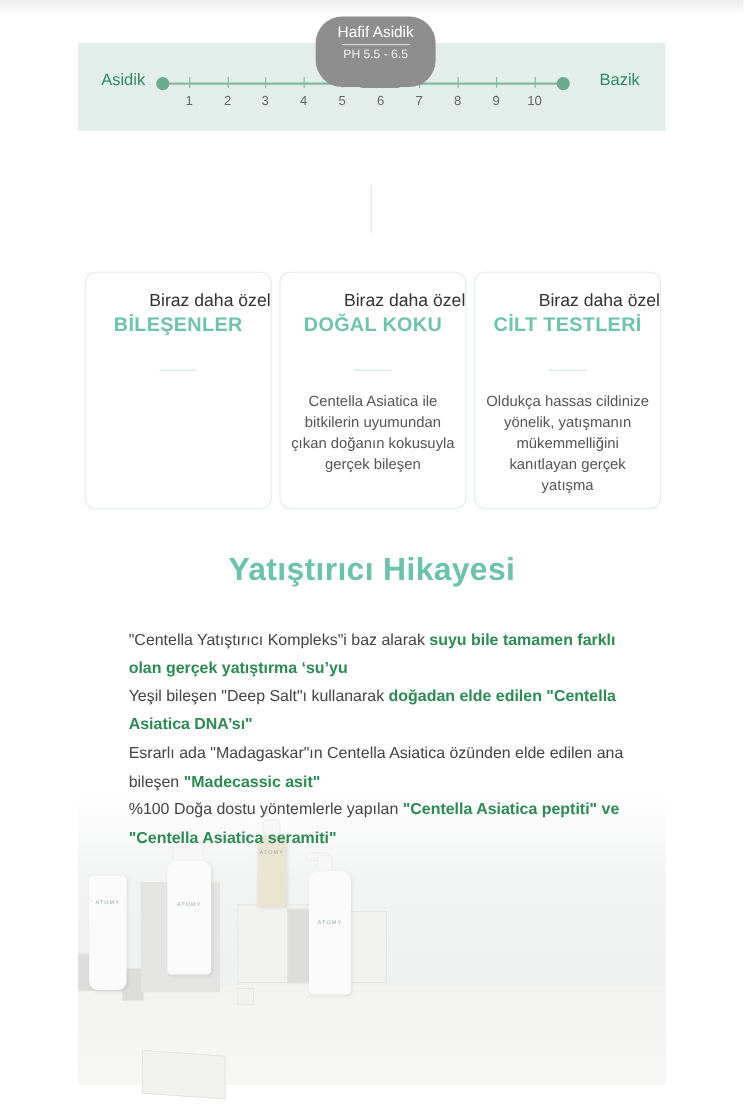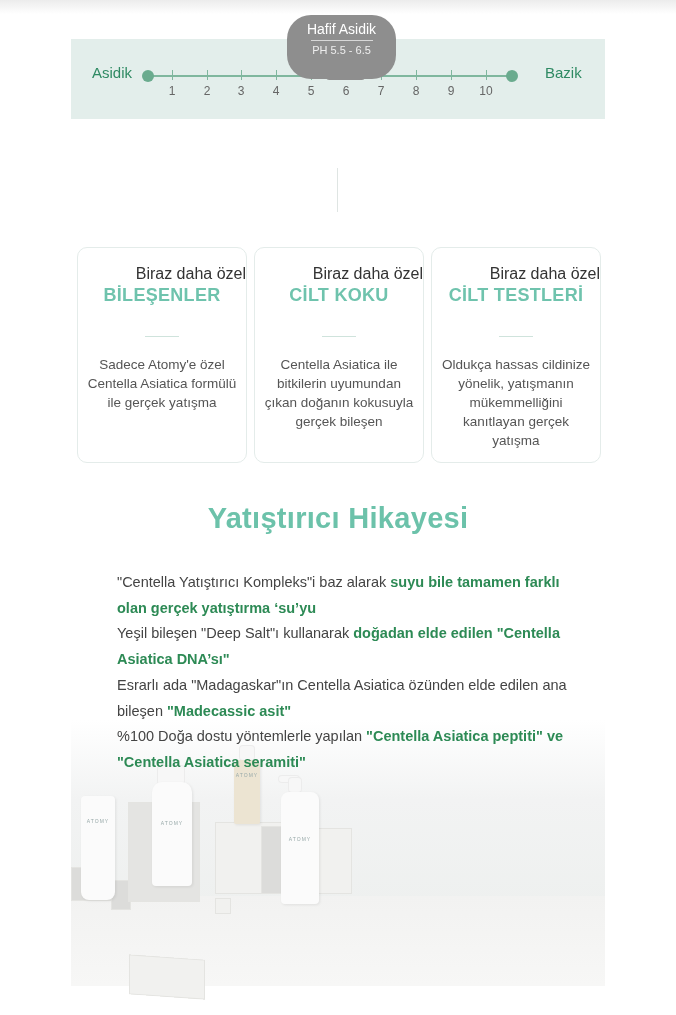--- a/index.html
+++ b/index.html
@@ -133,25 +133,24 @@
   </div>
 </section>
 
 <div class="divider-v"></div>
 
 <section>
   <div class="card" style="left:77px;">
     <span class="pre">Biraz daha özel</span>
     <span class="title">BİLEŞENLER</span>
     <span class="rule"></span>
-    <span class="desc">Sadece Atomy'e özel Centella Asiatica formülü ile gerçek yatışma</span>
   </div>
   <div class="card" style="left:254px;">
     <span class="pre">Biraz daha özel</span>
-    <span class="title">CİLT KOKU</span>
+    <span class="title">DOĞAL KOKU</span>
     <span class="rule"></span>
     <span class="desc">Centella Asiatica ile bitkilerin uyumundan çıkan doğanın kokusuyla gerçek bileşen</span>
   </div>
   <div class="card" style="left:431px;">
     <span class="pre">Biraz daha özel</span>
     <span class="title">CİLT TESTLERİ</span>
     <span class="rule"></span>
     <span class="desc">Oldukça hassas cildinize yönelik, yatışmanın mükemmelliğini kanıtlayan gerçek yatışma</span>
   </div>
 </section>

